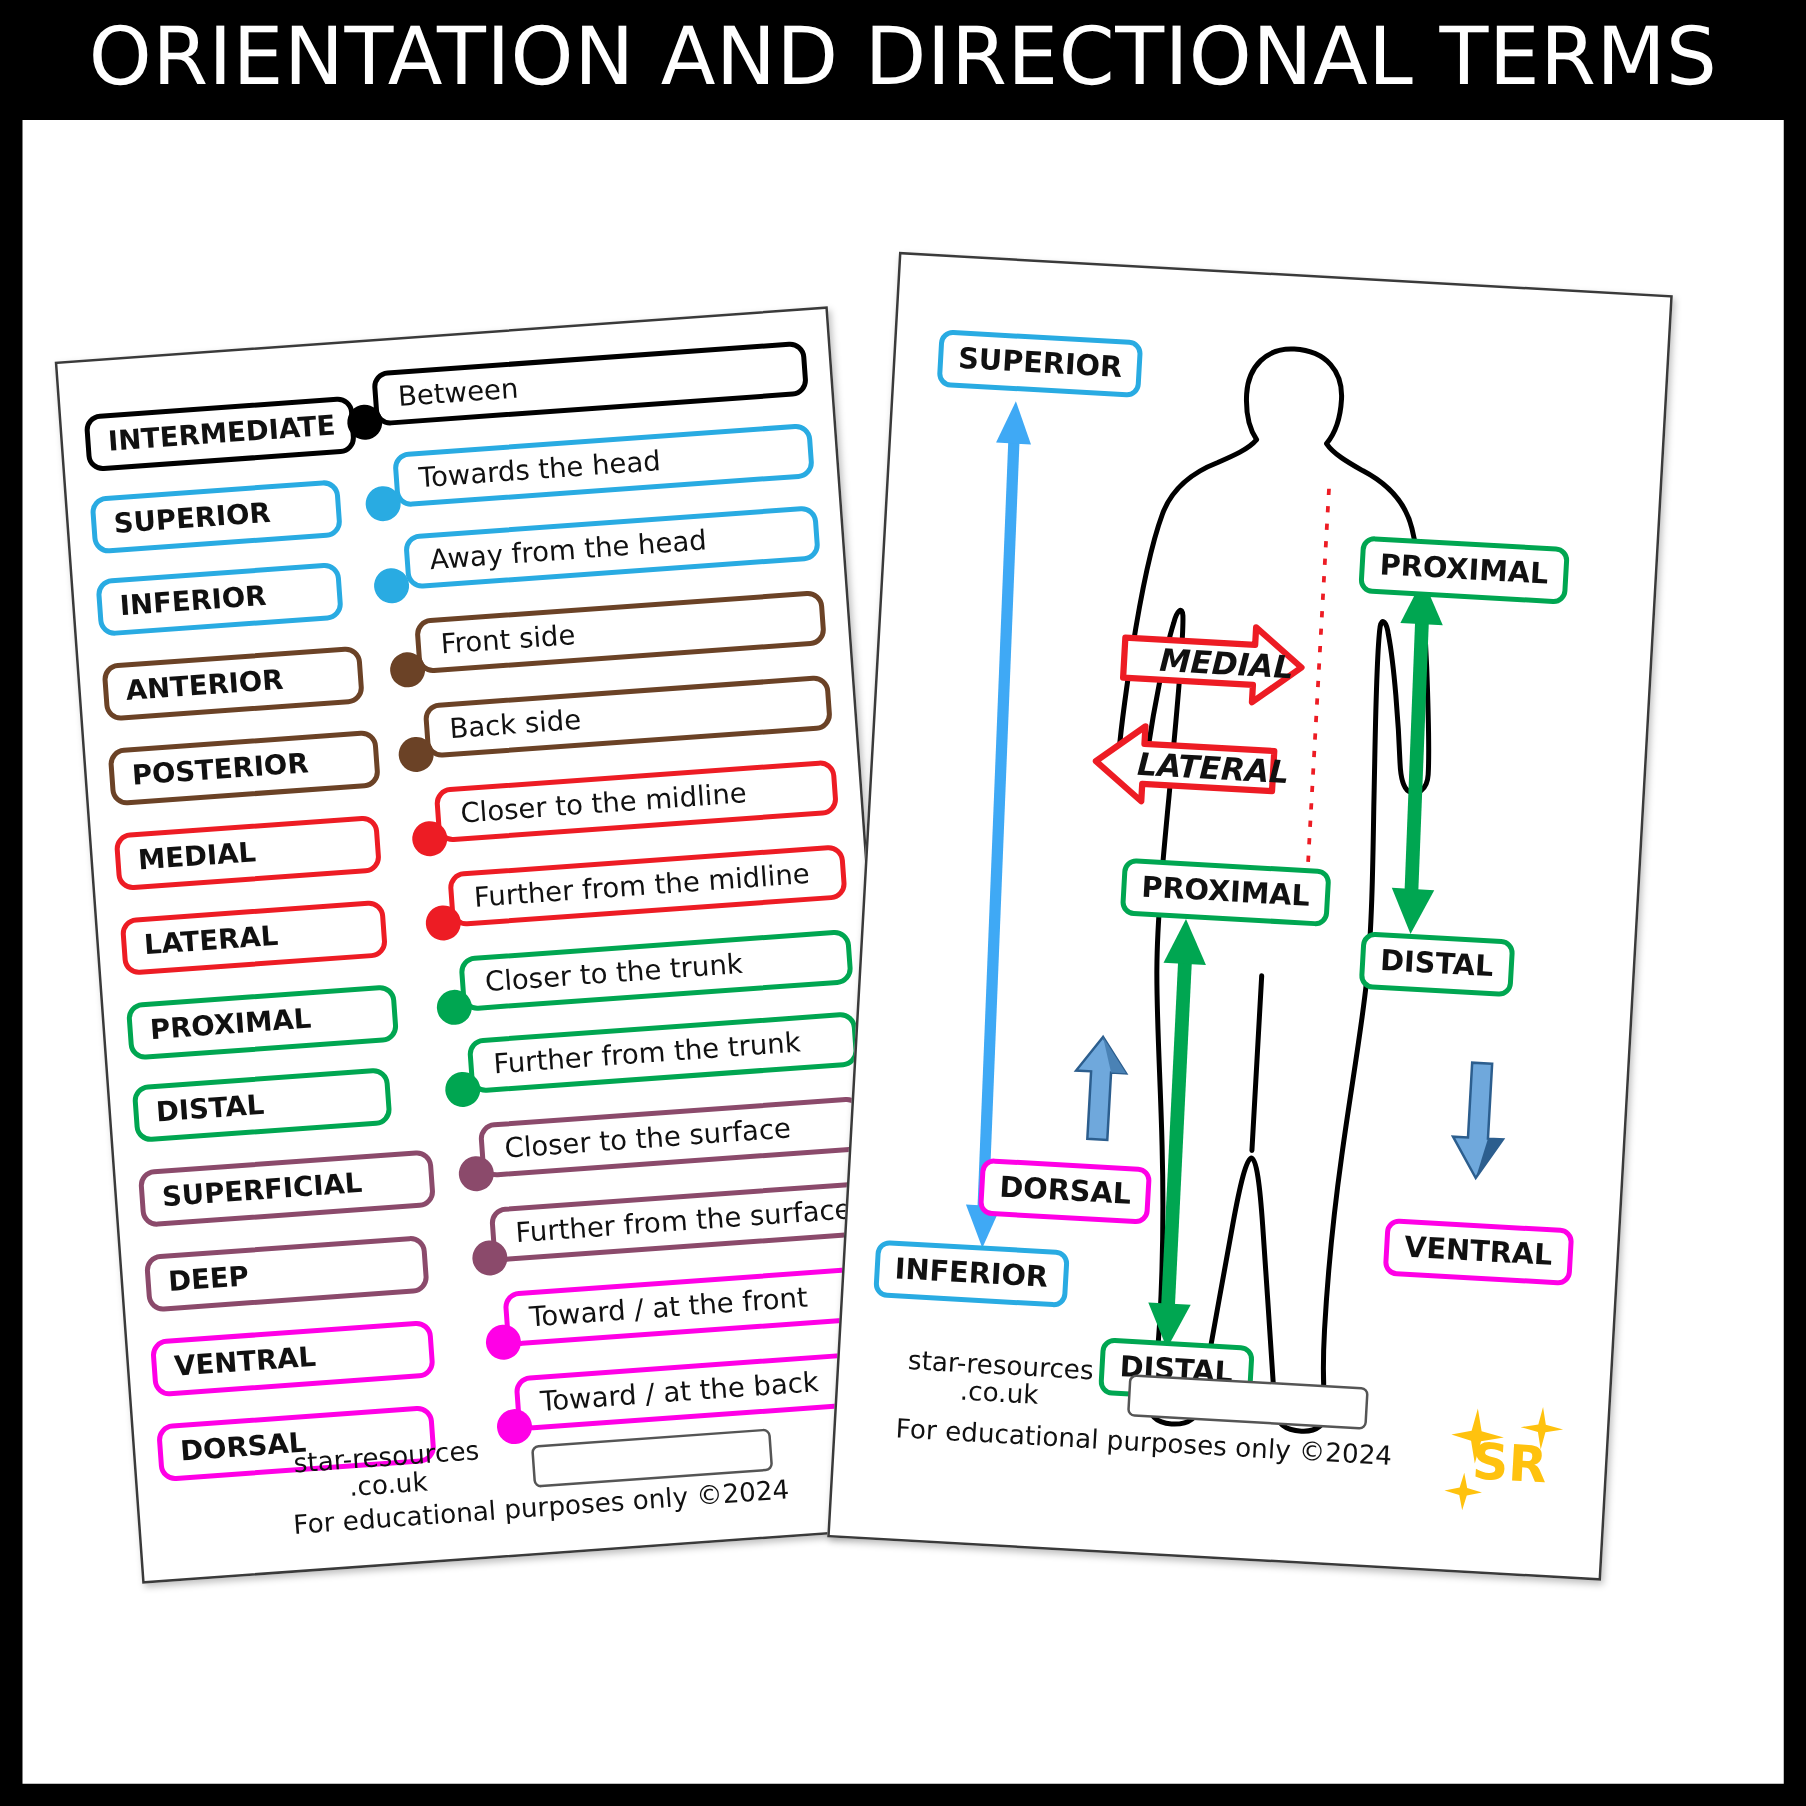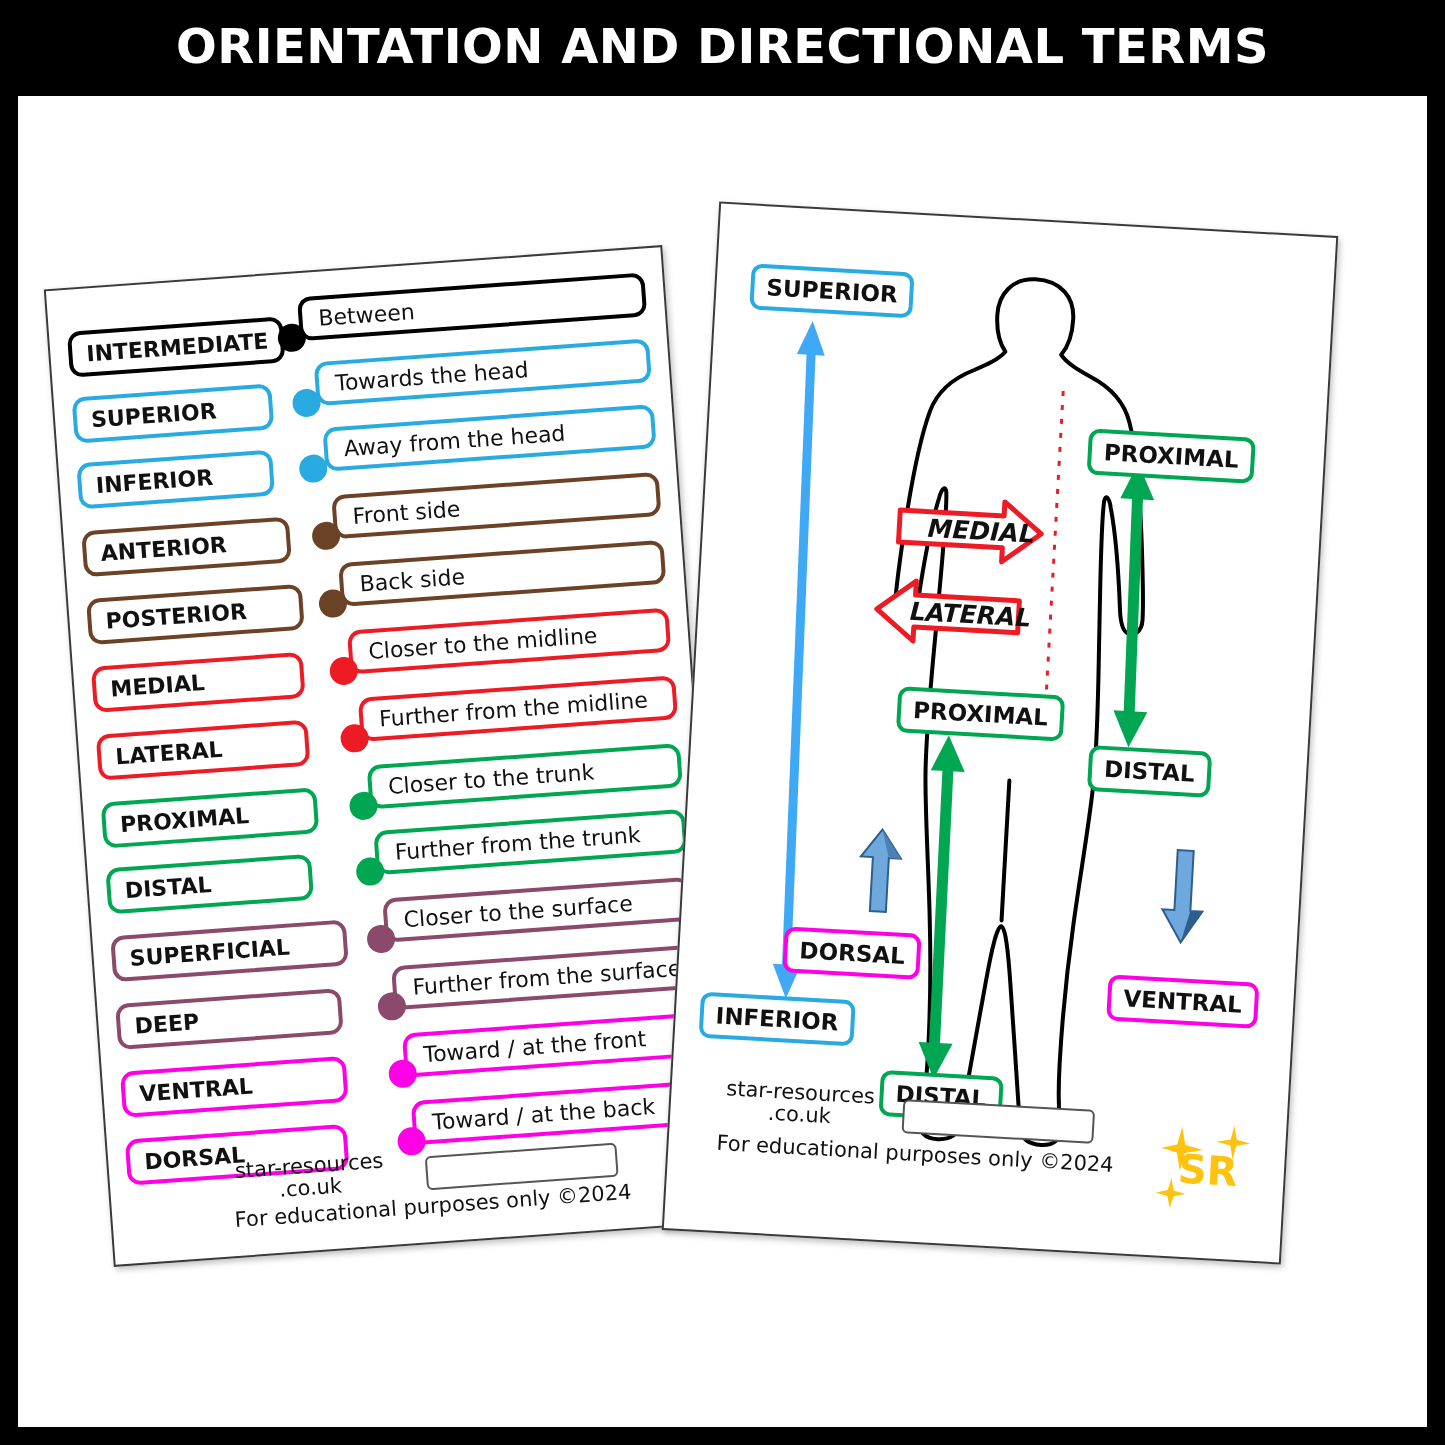--- a/index.html
+++ b/index.html
@@ -20,22 +20,22 @@
     position: absolute;
     left: 0; top: 0;
     width: 1445px; height: 92px;
     background: #000;
     display: flex;
     align-items: center;
     justify-content: center;
   }
   .title-bar .title-text {
     color: #ffffff;
-    font-size: 48px;
-    font-weight: bold;
+    font-size: 64px;
+    font-weight: normal;
     letter-spacing: 0.5px;
     font-family: "DejaVu Sans", sans-serif;
     white-space: nowrap;
   }
   
   .canvas {
     position: absolute;
     left: 18px; top: 96px;
     width: 1409px; height: 1331px;
     background: #ffffff;

